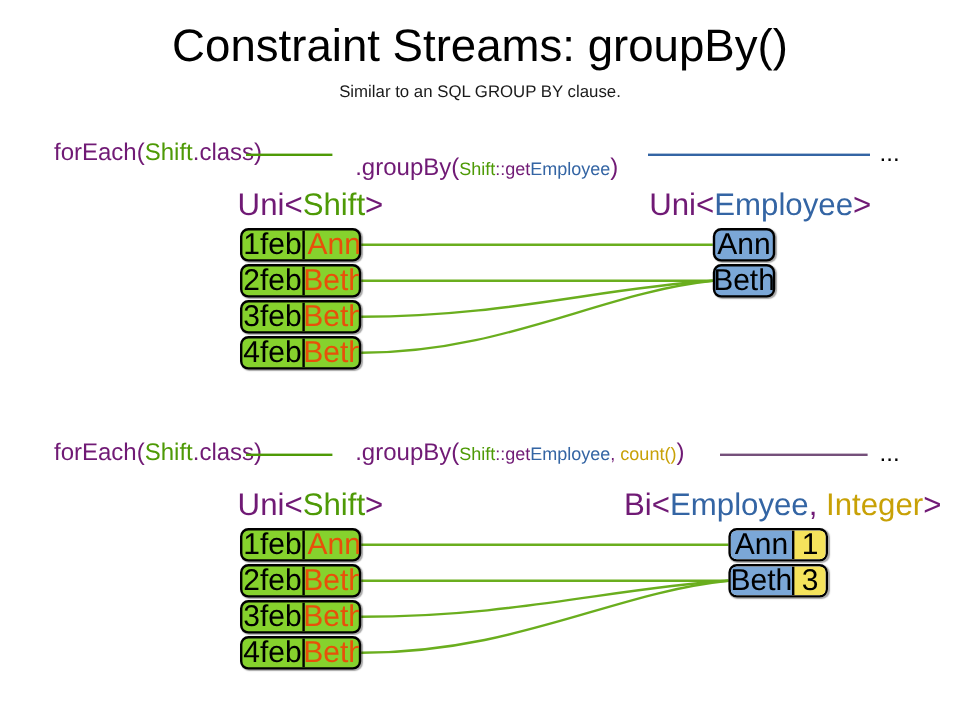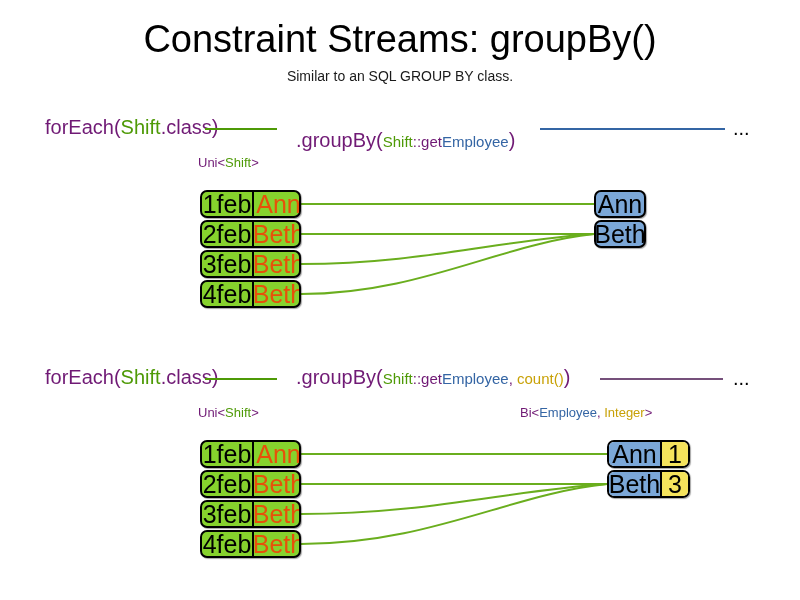--- a/index.html
+++ b/index.html
@@ -30,21 +30,21 @@
   .tok-gold{color:#C8A106;text-align:center;}
   .tok-black{color:#701a75;}
   .small{font-size:15px;}
 
   .connector{position:absolute;height:0;border-top:2px solid #4E9A06;}
   .connector.blue{border-top-color:#3465A4;}
   .connector.purple{border-top-color:#75507B;}
   .dots{position:absolute;font-size:20px;color:#000;}
 
   
-  .typehdr{position:absolute;font-size:13px;white-space:nowrap;color:#000;}
+  .typehdr{position:absolute;font-size:26px;white-space:nowrap;color:#000;}
 
   
   .tuple{
     position:absolute;display:flex;align-items:stretch;
     border:2px solid #000;border-radius:7px;
     box-sizing:border-box;overflow:hidden;
     box-shadow:1px 1px 1px rgba(0,0,0,.35);
   }
   .cell{
     display:flex;align-items:center;justify-content:center;
@@ -63,21 +63,21 @@
   .tuple.bi .cell.cntcell{background:#F5E35C;color:#000;}
 
   svg.links{position:absolute;left:0;top:0;width:800px;height:600px;pointer-events:none;}
 </style>
 </head>
 <body>
 
 <div class="canvas">
 
   <div class="title">Constraint Streams: groupBy()</div>
-  <div class="subtitle">Similar to an SQL GROUP BY class.</div>
+  <div class="subtitle">Similar to an SQL GROUP BY clause.</div>
 
   <svg class="links" viewBox="0 0 800 600">
 
     <path d="M301,204 L594,204" stroke="#6AAE1E" stroke-width="2" fill="none"></path>
     <path d="M301,234 L594,234" stroke="#6AAE1E" stroke-width="2" fill="none"></path>
     <path d="M301,264 C420,264 500,240 594,234" stroke="#6AAE1E" stroke-width="2" fill="none"></path>
     <path d="M301,294 C420,294 500,244 594,234" stroke="#6AAE1E" stroke-width="2" fill="none"></path>
 
     <path d="M301,454 L607,454" stroke="#6AAE1E" stroke-width="2" fill="none"></path>
     <path d="M301,484 L607,484" stroke="#6AAE1E" stroke-width="2" fill="none"></path>
@@ -90,20 +90,23 @@
   </div>
   <div class="connector" style="left:205px;top:128px;width:72px;"></div>
   <div class="codeline" style="left:296px;top:117px;margin-top:13px;">
     <span class="tok-black">.groupBy(</span><span class="tok-green small">Shift</span><span class="tok-black small">::get</span><span class="tok-blue small">Employee</span><span class="tok-black">)</span>
   </div>
   <div class="connector blue" style="left:540px;top:128px;width:185px;"></div>
   <div class="dots" style="left:733px;top:117px;">...</div>
 
   <div class="typehdr" style="left:198px;top:155px;">
     <span class="tok-black">Uni&lt;</span><span class="tok-green">Shift</span><span class="tok-black">&gt;</span>
+  </div>
+  <div class="typehdr" style="left:541px;top:155px;">
+    <span class="tok-black">Uni&lt;</span><span class="tok-blue">Employee</span><span class="tok-black">&gt;</span>
   </div>
 
   <div class="tuple shift" style="left:200px;top:190px;width:101px;height:28px;">
     <div class="cell date" style="width:50px;">1feb</div>
     <div class="cell name" style="width:51px;">Ann</div>
   </div>
   <div class="tuple shift" style="left:200px;top:220px;width:101px;height:28px;">
     <div class="cell date" style="width:50px;">2feb</div>
     <div class="cell name" style="width:51px;">Beth</div>
   </div>

